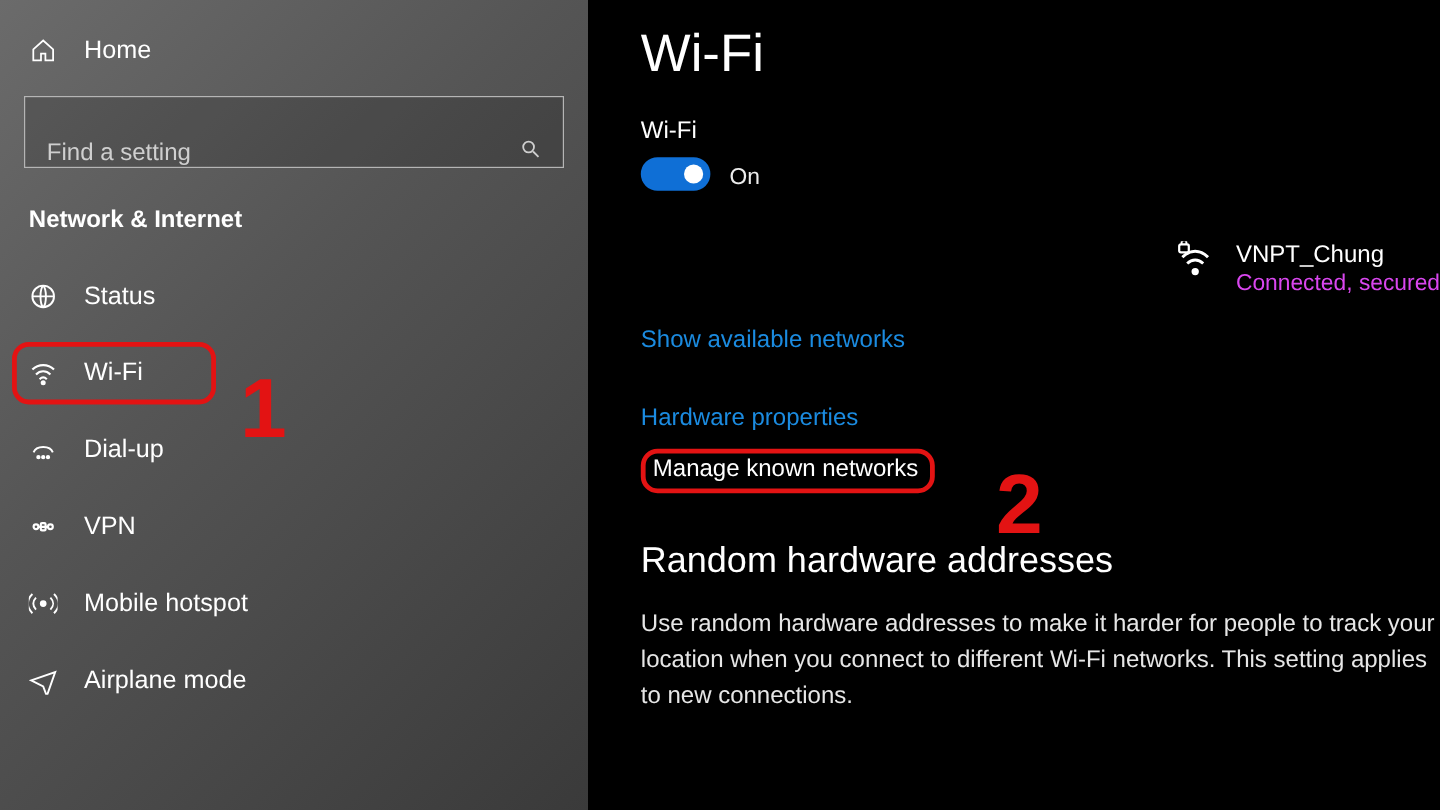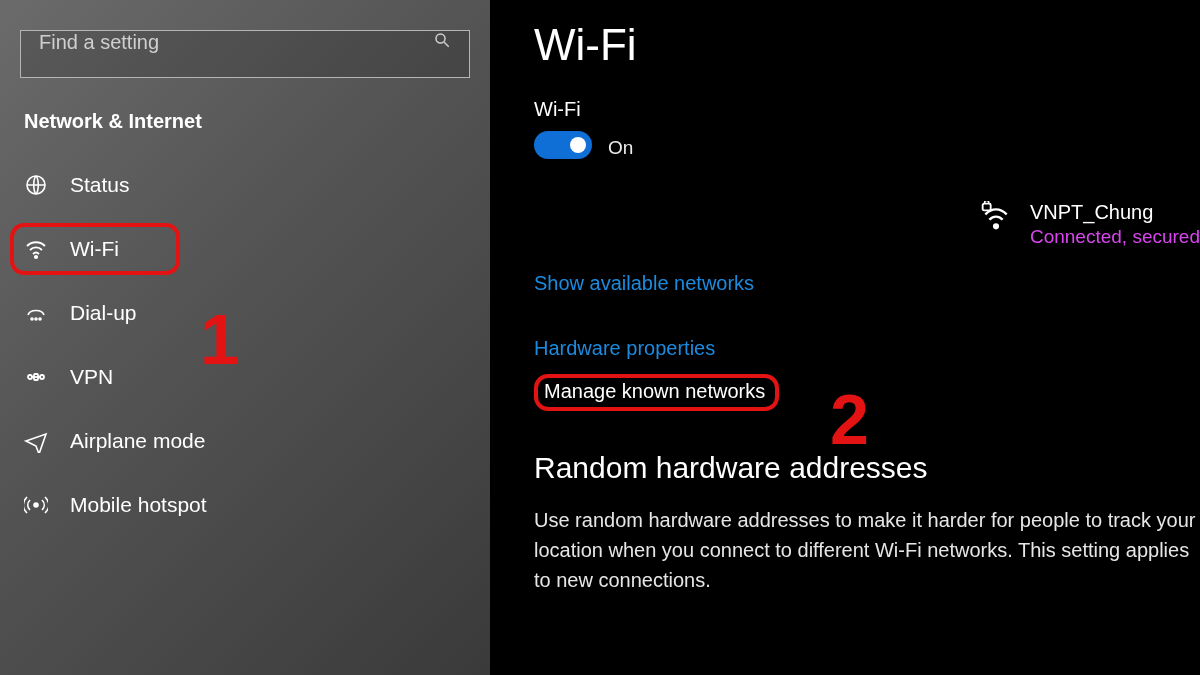--- a/index.html
+++ b/index.html
@@ -23,23 +23,23 @@
       display: flex;
       align-items: center;
       gap: 22px;
       padding: 0 0 26px 24px;
       font-size: 21px;
     }
     .home-icon-svg { width: 22px; height: 22px; }
     .search-box {
       margin: 0 20px 0 20px;
       border: 1.5px solid #b5b5b5;
-      height: 48px;
-      display: flex;
-      align-items: flex-start;
+      height: 60px;
+      display: flex;
+      align-items: flex-end;
       justify-content: space-between;
       padding: 0 18px;
       color: #cfcfcf;
       font-size: 20px;
       background: rgba(0,0,0,0.15);
     }
     .search-box input {
       background: transparent;
       border: none;
       outline: none;
@@ -176,20 +176,28 @@
       font-size: 20px;
       color: #e6e6e6;
       line-height: 1.5;
       padding-right: 0;
     }
   </style>
 </head>
 <body>
 
 <div class="sidebar">
+  <div class="home-row">
+    <span class="nav-icon">
+      <svg class="home-icon-svg" viewBox="0 0 24 24" fill="none" stroke="#fff" stroke-width="1.6">
+        <path d="M3 11 L12 3 L21 11 V21 H14 V15 H10 V21 H3 Z"></path>
+      </svg>
+    </span>
+    <span>Home</span>
+  </div>
 
   <div class="search-box">
     <input type="text" placeholder="Find a setting" style="">
     <span>
       <svg class="search-icon-svg" viewBox="0 0 24 24" fill="none" stroke="#cfcfcf" stroke-width="2">
         <circle cx="10" cy="10" r="6"></circle>
           <line x1="15" y1="15" x2="21" y2="21"></line>
       </svg>
     </span>
   </div>
@@ -240,35 +248,35 @@
             <path d="M8 12h8"></path>
           <rect x="10" y="9" width="4" height="6" rx="1"></rect>
         </svg>
       </span>
       <span>VPN</span>
     </li>
 
     <li class="nav-item">
       <span class="nav-icon">
         <svg viewBox="0 0 24 24" width="24" height="24" fill="none" stroke="#fff" stroke-width="1.6">
-          <path d="M2 12l20-7-7 20-3-8-10-5z"></path>
-        </svg>
-      </span>
-      <span>Airplane mode</span>
-    </li>
-
-    <li class="nav-item">
-      <span class="nav-icon">
-        <svg viewBox="0 0 24 24" width="24" height="24" fill="none" stroke="#fff" stroke-width="1.6">
           <circle cx="12" cy="12" r="2" fill="#fff"></circle>
             <path d="M6 7c-3 3-3 7 0 10M18 7c3 3 3 7 0 10"></path>
             <path d="M3 4c-5 5-5 11 0 16M21 4c5 5 5 11 0 16"></path>
         </svg>
       </span>
       <span>Mobile hotspot</span>
+    </li>
+
+    <li class="nav-item">
+      <span class="nav-icon">
+        <svg viewBox="0 0 24 24" width="24" height="24" fill="none" stroke="#fff" stroke-width="1.6">
+          <path d="M2 12l20-7-7 20-3-8-10-5z"></path>
+        </svg>
+      </span>
+      <span>Airplane mode</span>
     </li>
   </ul>
 
   <div class="annotation-1">1</div>
 </div>
 
 <div class="main">
   <h1 class="page-title">Wi-Fi</h1>
 
   <div class="subhead">Wi-Fi</div>

